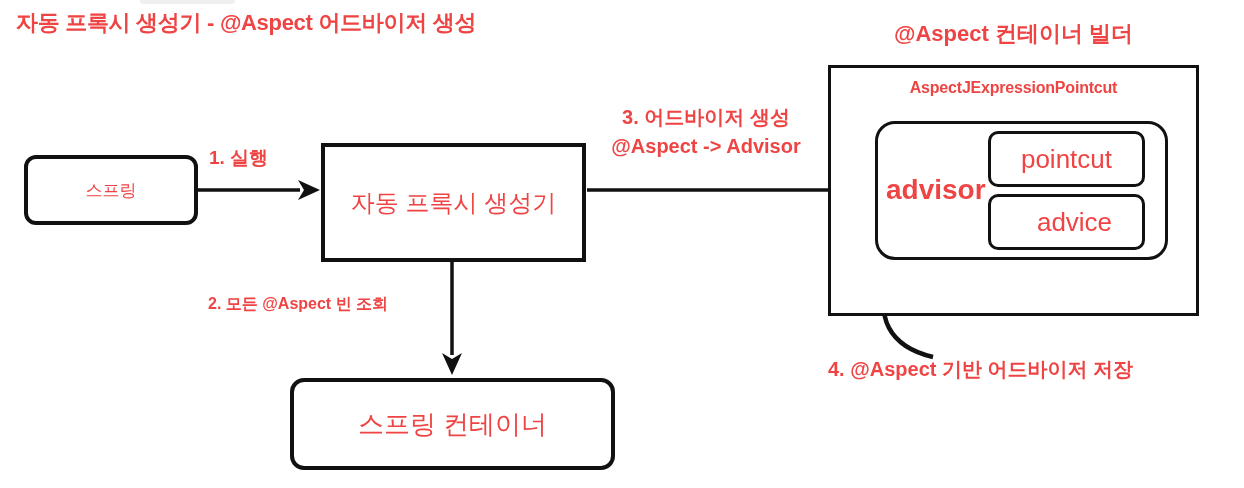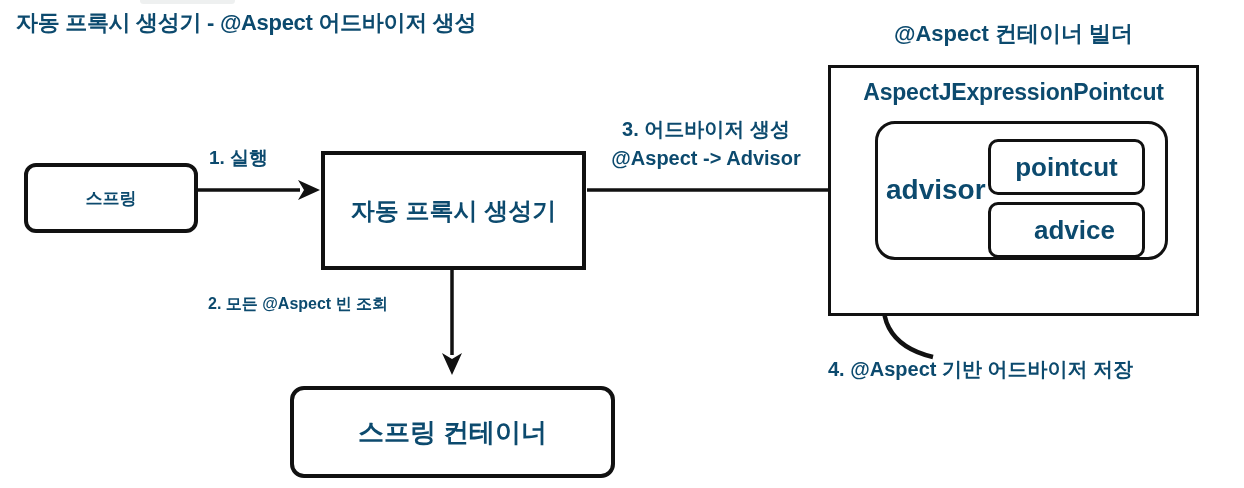--- a/index.html
+++ b/index.html
@@ -1,61 +1,60 @@
 <!DOCTYPE html>
 <html><head>
 <meta charset="utf-8">
 <style>
   html,body{margin:0;padding:0;background:#fff;}
   .canvas{
     position:relative;width:1244px;height:488px;background:#ffffff;
-    font-family:"Liberation Sans","DejaVu Sans",sans-serif;color:#0c4a6e;
+    font-family:"Liberation Sans","DejaVu Sans",sans-serif;color:#ef4444;
     overflow:hidden;
   }
   .abs{position:absolute;}
   .page-title{
     left:16px;top:8px;font-size:22px;font-weight:bold;letter-spacing:-0.3px;white-space:nowrap;
   }
   .top-artifact{
     left:140px;top:-3px;width:95px;height:7px;background:#eef0f0;border-radius:5px;
   }
   .builder-title{
     left:828px;top:19px;width:371px;text-align:center;font-size:22px;font-weight:bold;white-space:nowrap;
   }
   .node{
     box-sizing:border-box;border:4px solid #111;background:#fff;
     display:flex;align-items:center;justify-content:center;
-    font-weight:bold;
-    margin-top:8px;
+    font-weight:normal;
   }
   .rounded{border-radius:12px;}
   .spring-node{left:24px;top:155px;width:174px;height:70px;font-size:17px;}
   .proxy-node{left:321px;top:143px;width:265px;height:119px;font-size:24px;}
   .container-node{left:290px;top:378px;width:325px;height:92px;font-size:26px;border-radius:14px;}
   .builder-box{
     left:828px;top:65px;width:371px;height:251px;
     box-sizing:border-box;border:3px solid #111;background:#fff;
   }
   .aspectj-label{
     left:828px;top:79px;width:371px;text-align:center;
-    font-size:23px;font-weight:bold;letter-spacing:-0.2px;
+    font-size:16px;font-weight:bold;letter-spacing:-0.2px;
   }
   .advisor-group{
     left:875px;top:121px;width:293px;height:139px;
     box-sizing:border-box;border:3px solid #111;border-radius:20px;background:#fff;
   }
   .advisor-label{
     left:886px;top:174px;font-size:28px;font-weight:bold;
   }
   .pointcut-node{left:988px;top:131px;width:157px;height:56px;font-size:26px;border:3px solid #111;border-radius:10px;}
   .advice-node{left:988px;top:194px;width:157px;height:56px;font-size:26px;border:3px solid #111;border-radius:10px;}
   .step-label{font-weight:bold;white-space:nowrap;}
   .step1{left:196px;top:145px;width:85px;text-align:center;font-size:19px;}
   .step2{left:208px;top:294px;font-size:16px;}
-  .step3{left:596px;top:115px;width:220px;text-align:center;font-size:20px;line-height:1.45;}
+  .step3{left:596px;top:103px;width:220px;text-align:center;font-size:20px;line-height:1.45;}
   .step4{left:828px;top:356px;width:371px;text-align:left;font-size:20px;}
   svg.arrows{position:absolute;left:0;top:0;width:1244px;height:488px;pointer-events:none;}
 </style>
 </head>
 <body>
 
 <div class="canvas">
 
   <div class="abs top-artifact"></div>
 

